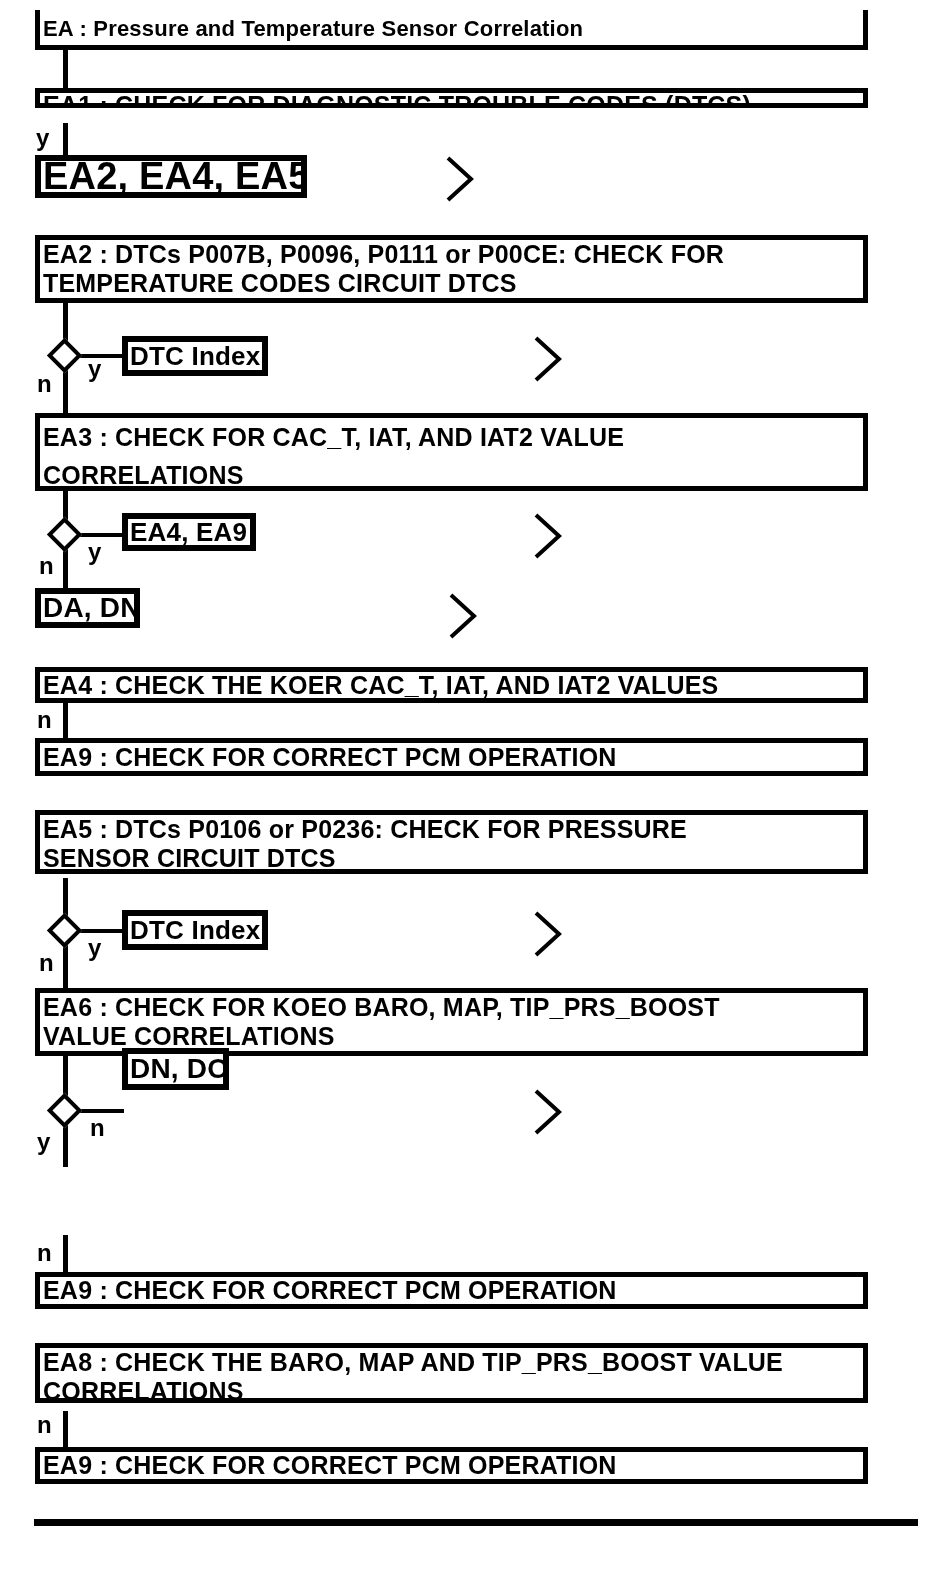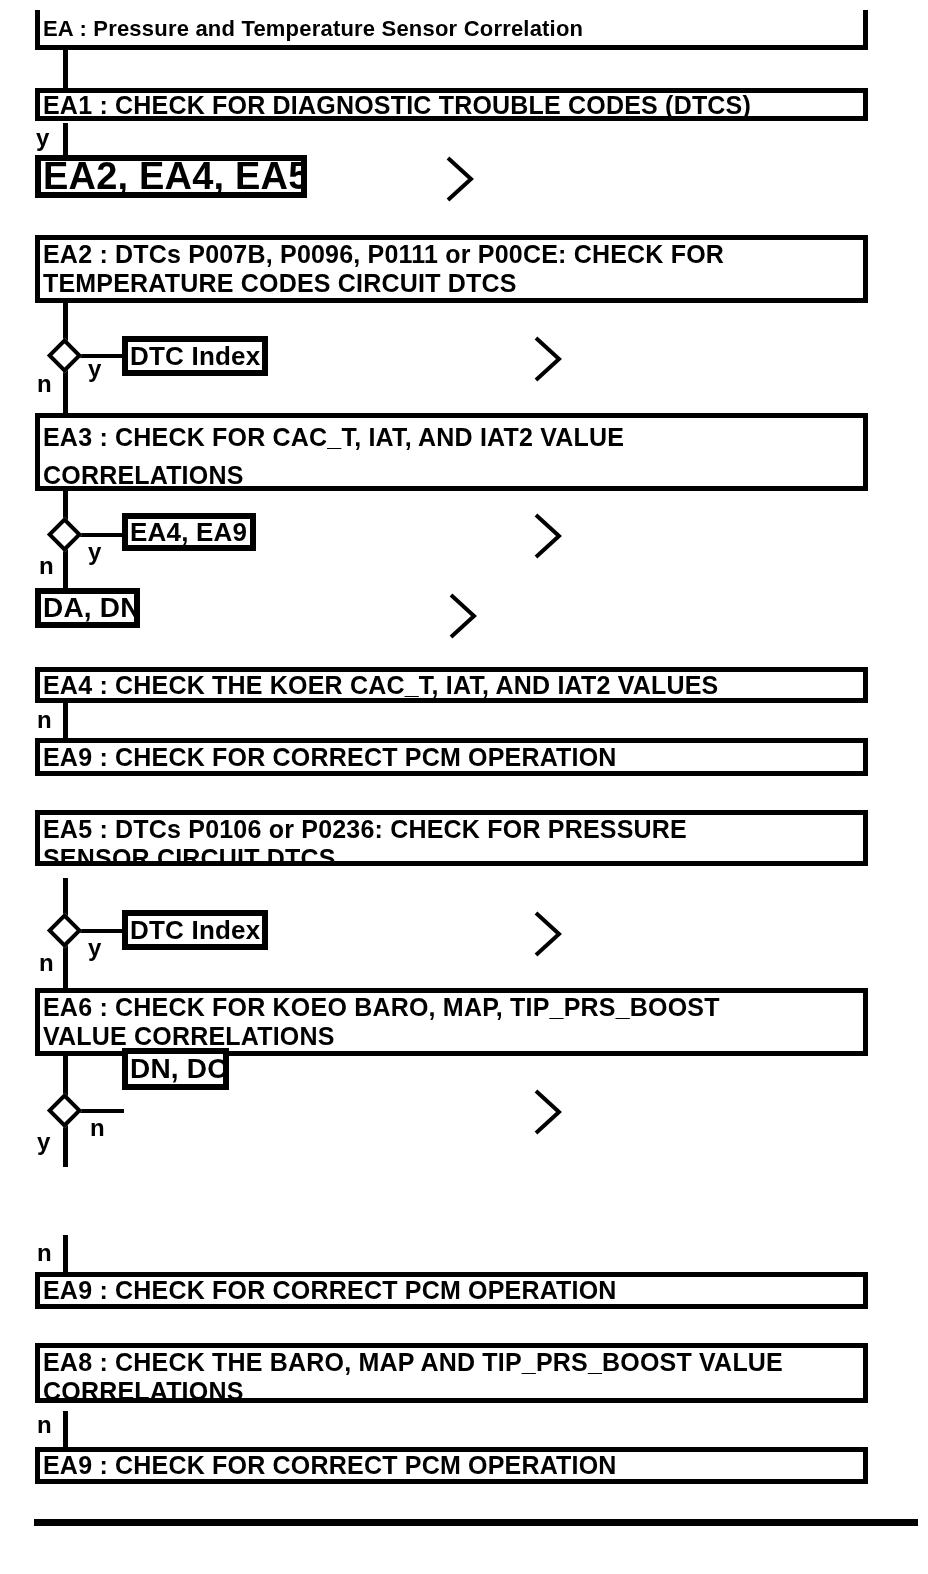--- a/index.html
+++ b/index.html
@@ -59,33 +59,33 @@
   <div class="hstub" style="top:929px"></div>
   <div class="hstub" style="top:1109px"></div>
 
   <div class="diamond" style="top:343px"></div>
   <div class="diamond" style="top:522px"></div>
   <div class="diamond" style="top:918px"></div>
   <div class="diamond" style="top:1098px"></div>
 
   <div class="title" style="top:10px;height:40px;line-height:34px">EA : Pressure and Temperature Sensor Correlation</div>
 
-  <div class="node" style="top:88px;height:33px;line-height:25px">EA1 : CHECK FOR DIAGNOSTIC TROUBLE CODES (DTCS)</div>
+  <div class="node" style="top:88px;height:20px;line-height:25px">EA1 : CHECK FOR DIAGNOSTIC TROUBLE CODES (DTCS)</div>
 
   <div class="node" style="top:235px;height:68px;line-height:29px">EA2 : DTCs P007B, P0096, P0111 or P00CE: CHECK FOR
 TEMPERATURE CODES CIRCUIT DTCS</div>
 
   <div class="node" style="top:413px;height:78px;line-height:38px">EA3 : CHECK FOR CAC_T, IAT, AND IAT2 VALUE
 CORRELATIONS</div>
 
   <div class="node" style="top:667px;height:36px;line-height:26px">EA4 : CHECK THE KOER CAC_T, IAT, AND IAT2 VALUES</div>
 
   <div class="node" style="top:738px;height:38px;line-height:28px">EA9 : CHECK FOR CORRECT PCM OPERATION</div>
 
-  <div class="node" style="top:810px;height:56px;line-height:29px">EA5 : DTCs P0106 or P0236: CHECK FOR PRESSURE
+  <div class="node" style="top:810px;height:64px;line-height:29px">EA5 : DTCs P0106 or P0236: CHECK FOR PRESSURE
 SENSOR CIRCUIT DTCS</div>
 
   <div class="node" style="top:988px;height:68px;line-height:29px">EA6 : CHECK FOR KOEO BARO, MAP, TIP_PRS_BOOST
 VALUE CORRELATIONS</div>
 
 
   <div class="node" style="top:1272px;height:37px;line-height:27px">EA9 : CHECK FOR CORRECT PCM OPERATION</div>
 
   <div class="node" style="top:1343px;height:60px;line-height:29px">EA8 : CHECK THE BARO, MAP AND TIP_PRS_BOOST VALUE
 CORRELATIONS</div>

